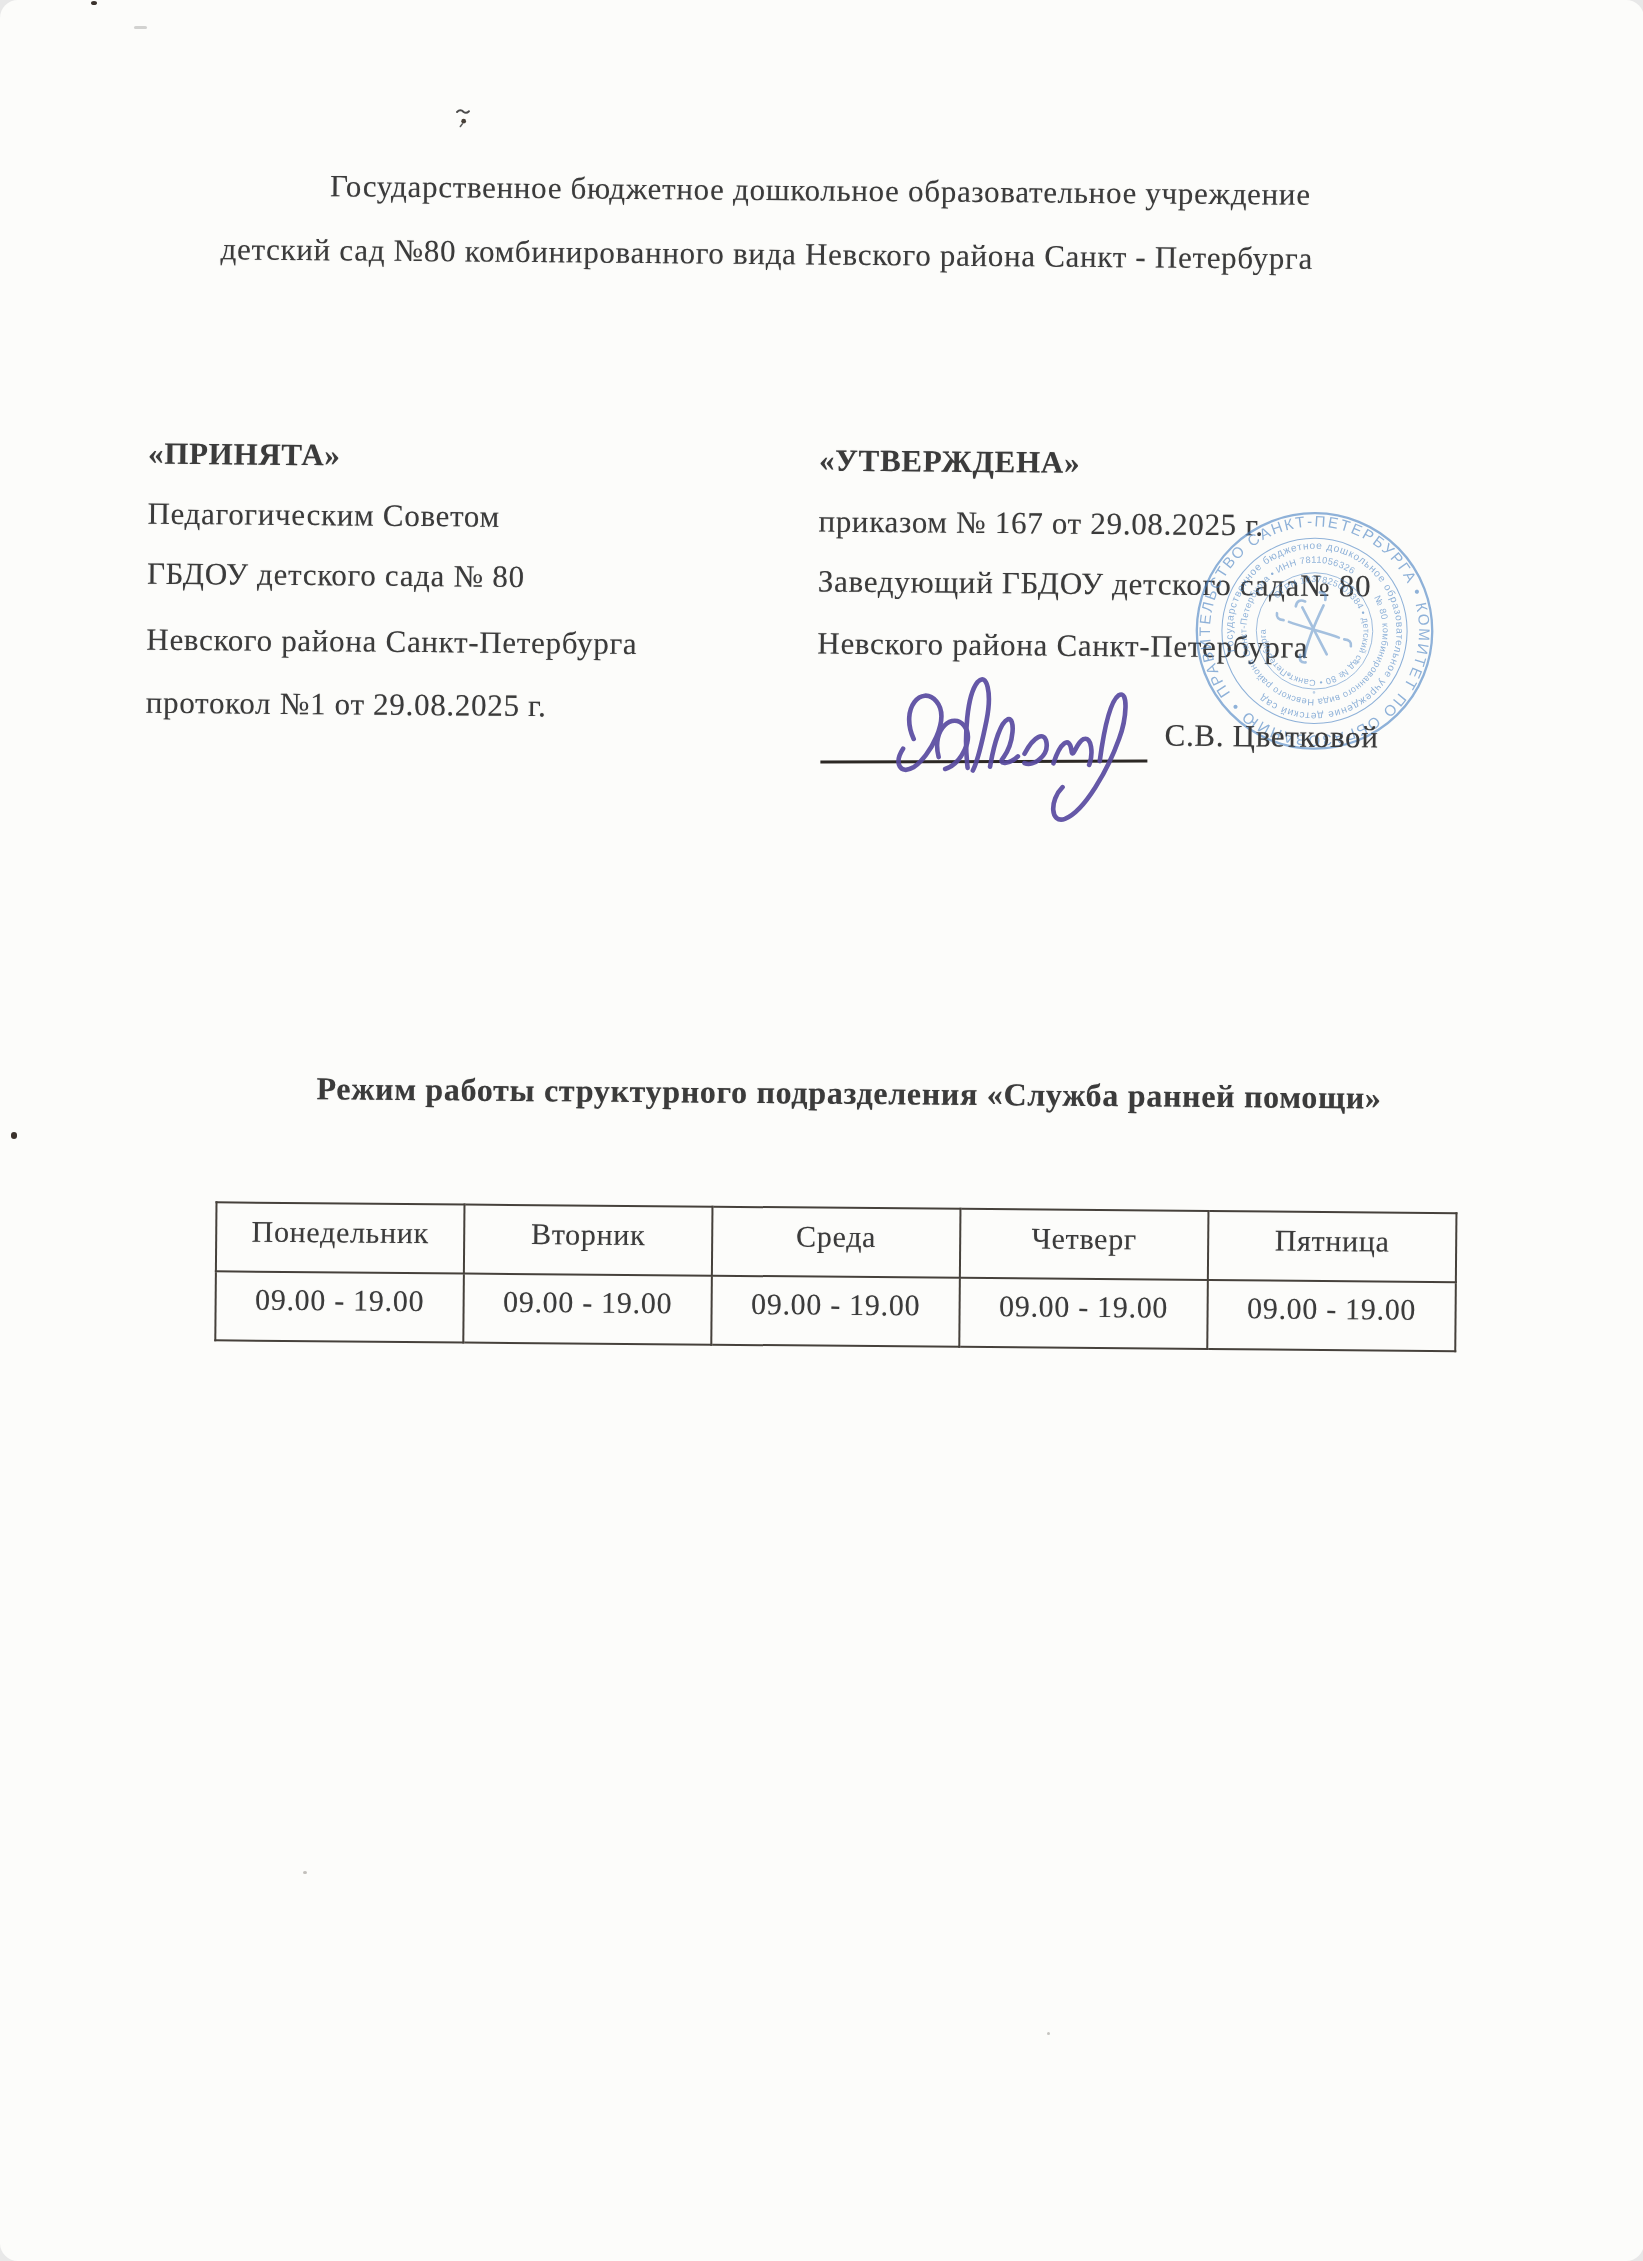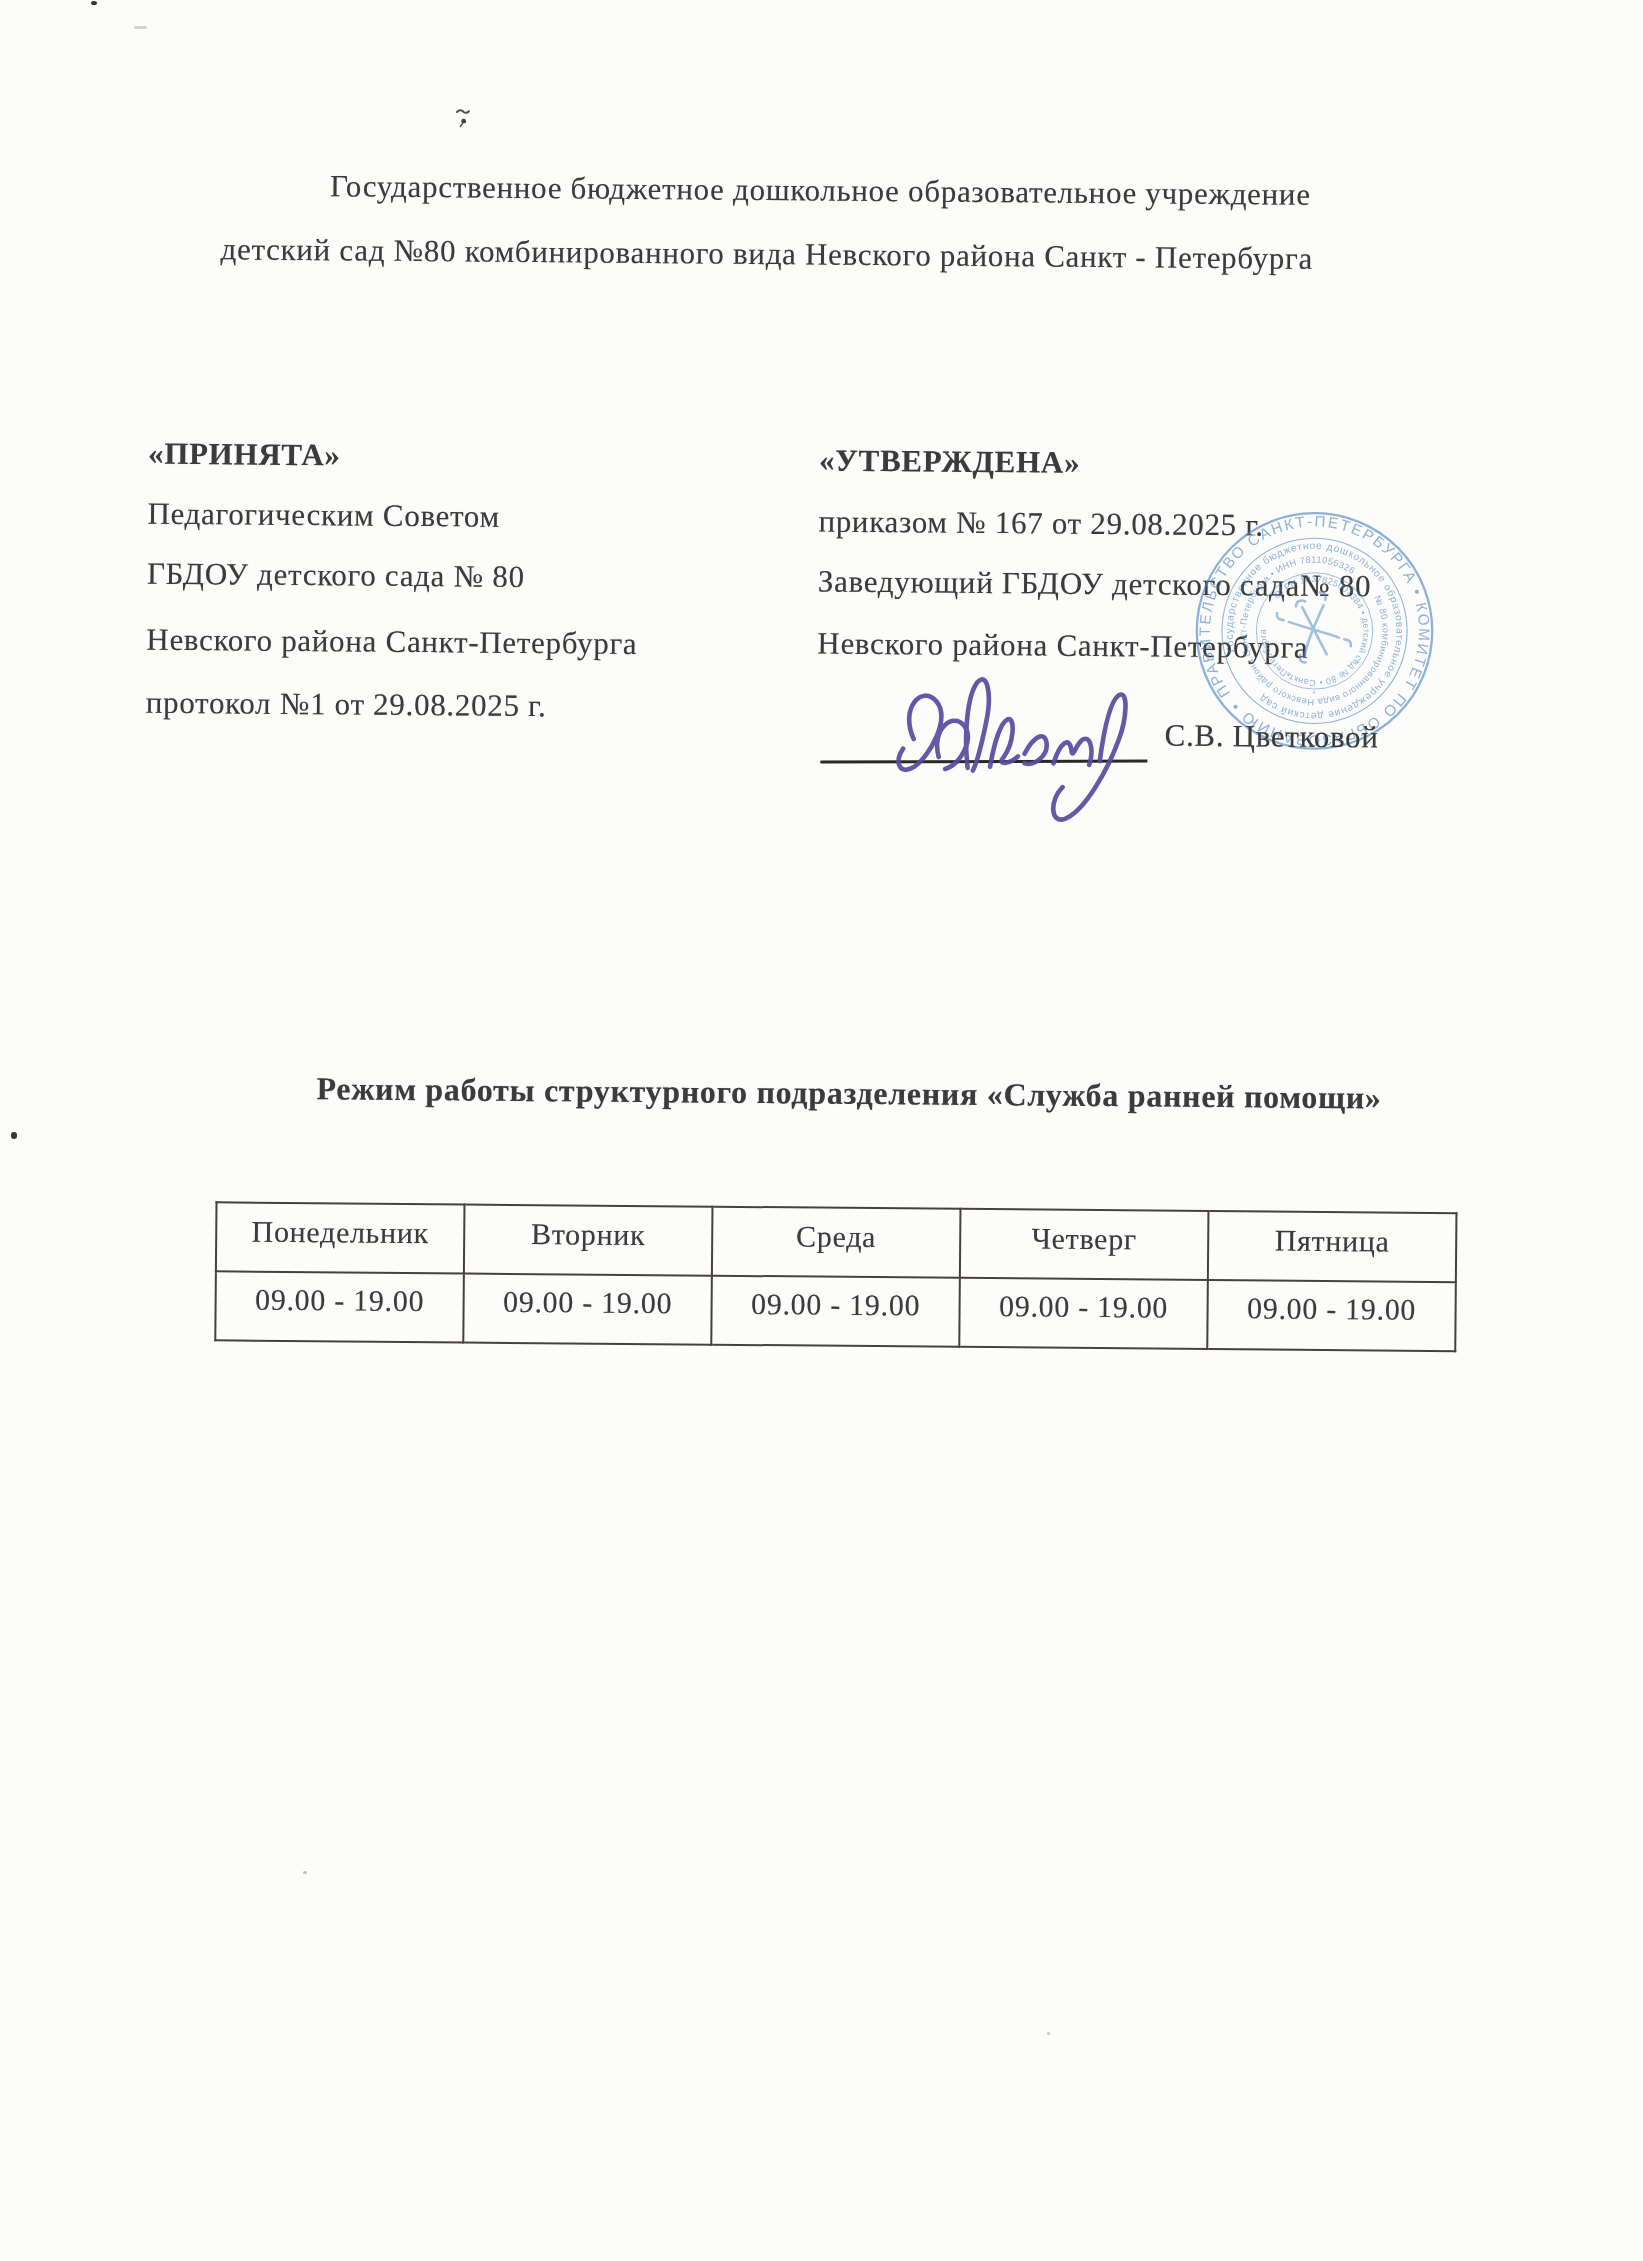--- a/index.html
+++ b/index.html
@@ -12,20 +12,21 @@
     overflow: hidden;
     background: #e8e8e8;
     font-family: "Liberation Serif", "DejaVu Serif", serif;
   }
   .page {
     position: relative;
     width: 1644px;
     height: 2261px;
     background: var(--paper, #fcfcfa);
     overflow: hidden;
+    border-radius: 18px;
   }
   .skew {
     position: absolute;
     inset: 0;
     transform: rotate(0.5deg);
     transform-origin: 410px 0px;
   }
   .line {
     position: absolute;
     white-space: nowrap;

